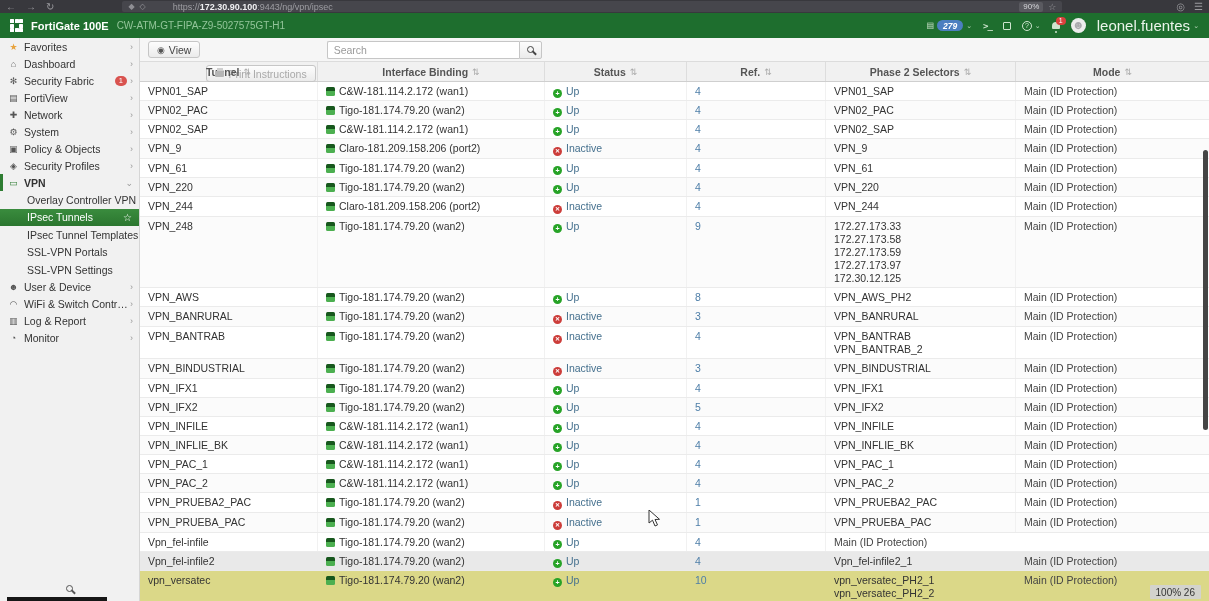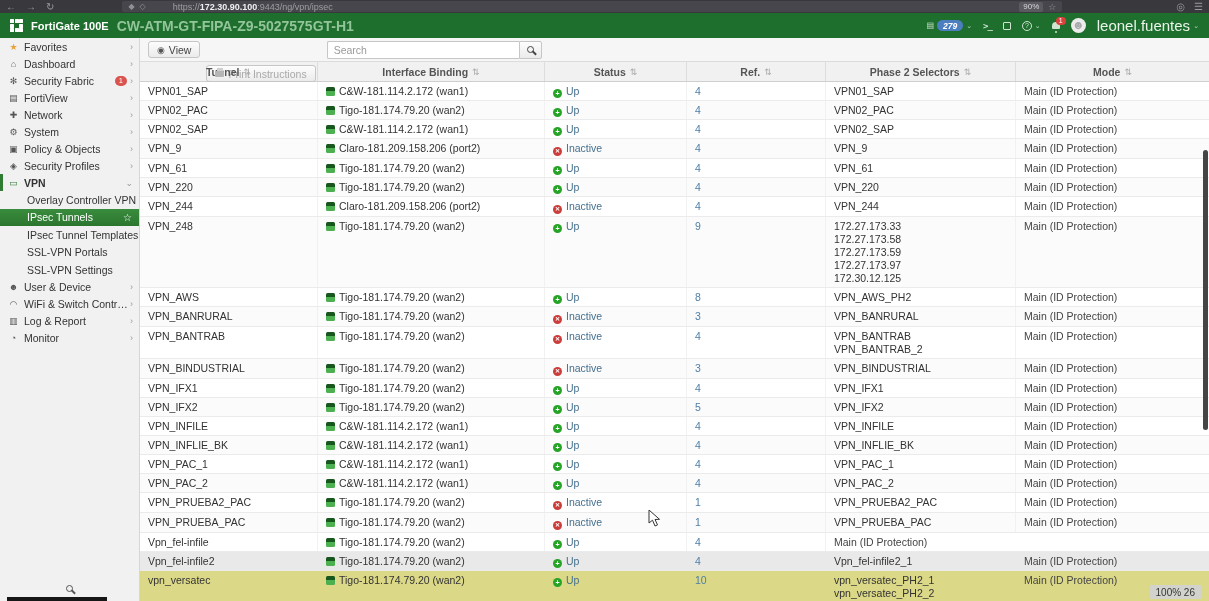--- a/index.html
+++ b/index.html
@@ -13,21 +13,21 @@
   .url-text b { color:#f0f0f2; font-weight:bold; }
   .zoom-pill { margin-left:auto; background:#5a5a60; color:#d6d6da; border-radius:2px; padding:0 4px; font-size:8px; line-height:10px; }
   .b-right { margin-left:auto; display:flex; gap:9px; font-size:10px; color:#9a9a9e; }
 
   
   .app-header { height:25px; background:#1e6e2e; display:flex; align-items:center; padding:0 10px; gap:8px; }
   .fgt-logo { width:13px; height:13px; display:grid; grid-template-columns:4px 4px 4px; grid-template-rows:4px 4px 4px; gap:0.5px; }
   .fgt-logo span { background:#fff; border-radius:0.5px; }
   .fgt-logo span.gap { background:transparent; }
   .product { color:#fff; font-weight:bold; font-size:11px; white-space:nowrap; }
-  .hostname { color:#93c59a; font-size:14px; white-space:nowrap;font-weight:bold; }
+  .hostname { color:#93c59a; font-size:10px; white-space:nowrap; }
   .hdr-right { margin-left:auto; display:flex; align-items:center; gap:11px; color:#cfe5cf; font-size:9px; }
   .hdr-ic { display:flex; align-items:center; gap:3px; }
   .pill-count { background:#4c7fc0; color:#fff; border-radius:7px; padding:0.5px 6px; font-size:8.5px; font-weight:bold;font-style:italic; }
   .caret { font-size:7px; color:#bcd9bc; }
   .cli-glyph { font-family:"DejaVu Sans Mono",monospace; font-size:9px; font-weight:bold; letter-spacing:-1px; }
   .fs-box { width:8px; height:8px; border:1.2px solid #cfe5cf; border-radius:1px; }
   .help-circ { width:10px; height:10px; border:1px solid #cfe5cf; border-radius:50%; font-size:7px; display:flex; align-items:center; justify-content:center; }
   .bell-wrap { position:relative; }
   .bell { display:inline-block; width:8px; height:7px; background:#cfe5cf; border-radius:4px 4px 1px 1px; }
   .bell::after { content:""; position:absolute; left:3px; bottom:-2px; width:2px; height:2px; border-radius:50%; background:#cfe5cf; }

